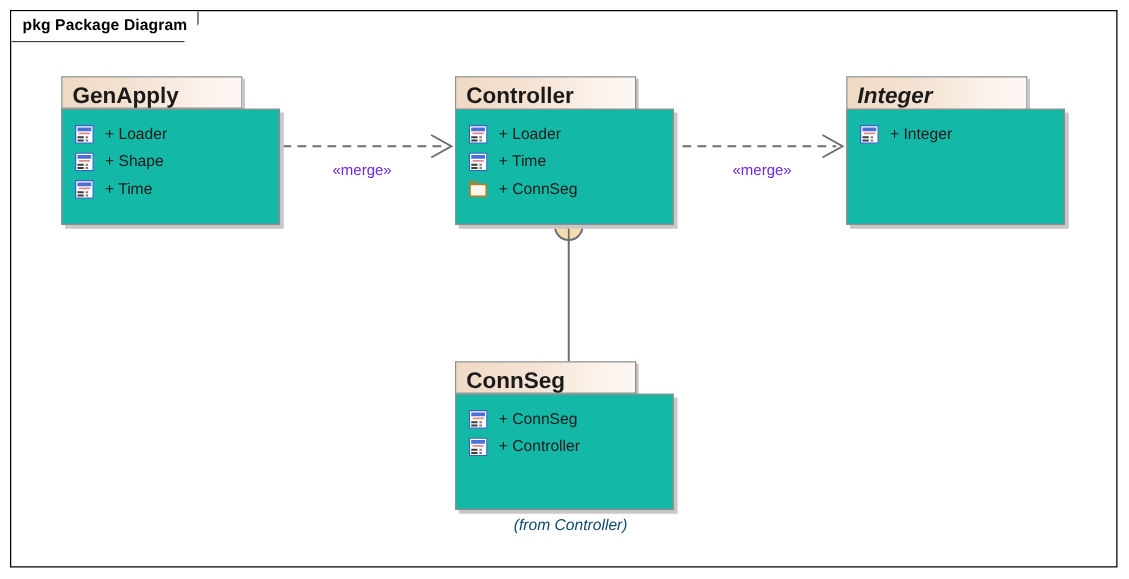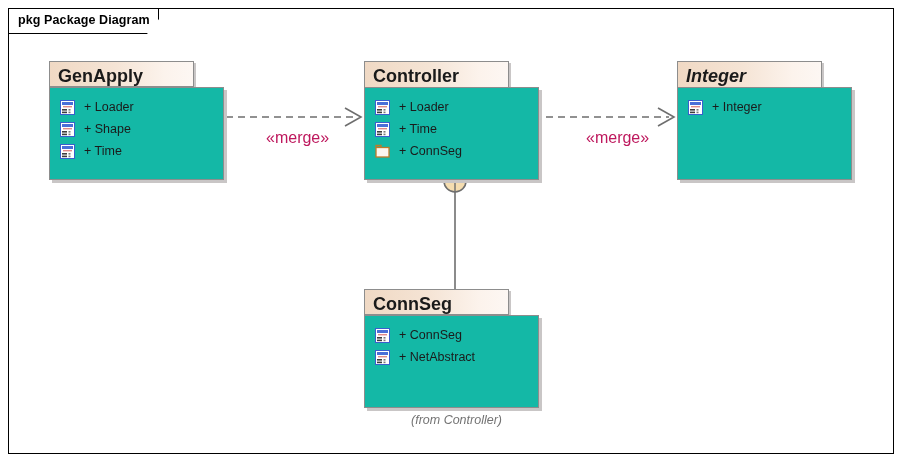--- a/index.html
+++ b/index.html
@@ -102,38 +102,38 @@
     flex: 0 0 15px;
     position: relative;
   }
   .ic svg { display: block; }
 
   
   .pkg-caption {
     position: absolute;
     font-size: 12.5px;
     font-style: italic;
-    color: #737373;
+    color: #0c4a6e;
     white-space: nowrap;
     text-align: center;
   }
 
   
   .conn-svg {
     position: absolute;
     left: 0;
     top: 0;
     width: 903px;
     height: 463px;
     pointer-events: none;
   }
   .conn-label {
     position: absolute;
-    font-size: 16px;
-    color: #be185d;
+    font-size: 12px;
+    color: #6d28d9;
     white-space: nowrap;
   }
 </style>
 </head>
 <body>
 
 <div id="diagram-frame">
 
   <div id="frame-tab">
     <span id="frame-tab-label">pkg Package Diagram</span>
@@ -303,19 +303,19 @@
           <svg width="15" height="15" viewBox="0 0 15 15">
             <rect x="0.5" y="0.5" width="14" height="14" fill="#ffffff" stroke="#3a5fcd"></rect>
             <rect x="2" y="2" width="11" height="3" fill="#4a6fd8"></rect>
             <rect x="3" y="6" width="9" height="1.4" fill="#e08a8a"></rect>
             <rect x="2" y="9" width="5" height="1.6" fill="#3d3d3d"></rect>
             <rect x="2" y="11.6" width="5" height="1.6" fill="#3d3d3d"></rect>
             <rect x="8.5" y="9" width="2" height="1.6" fill="#7a7a7a"></rect>
             <rect x="8.5" y="11.6" width="2" height="1.6" fill="#7a7a7a"></rect>
           </svg>
         </span>
-        <span class="pkg-item-label">+ NetAbstract</span>
+        <span class="pkg-item-label">+ Controller</span>
       </div>
     </div>
     <span class="pkg-caption" style="left:0px; top:124px; width:185px;">(from Controller)</span>
   </div>
 
 </div>
 
 </body></html>

